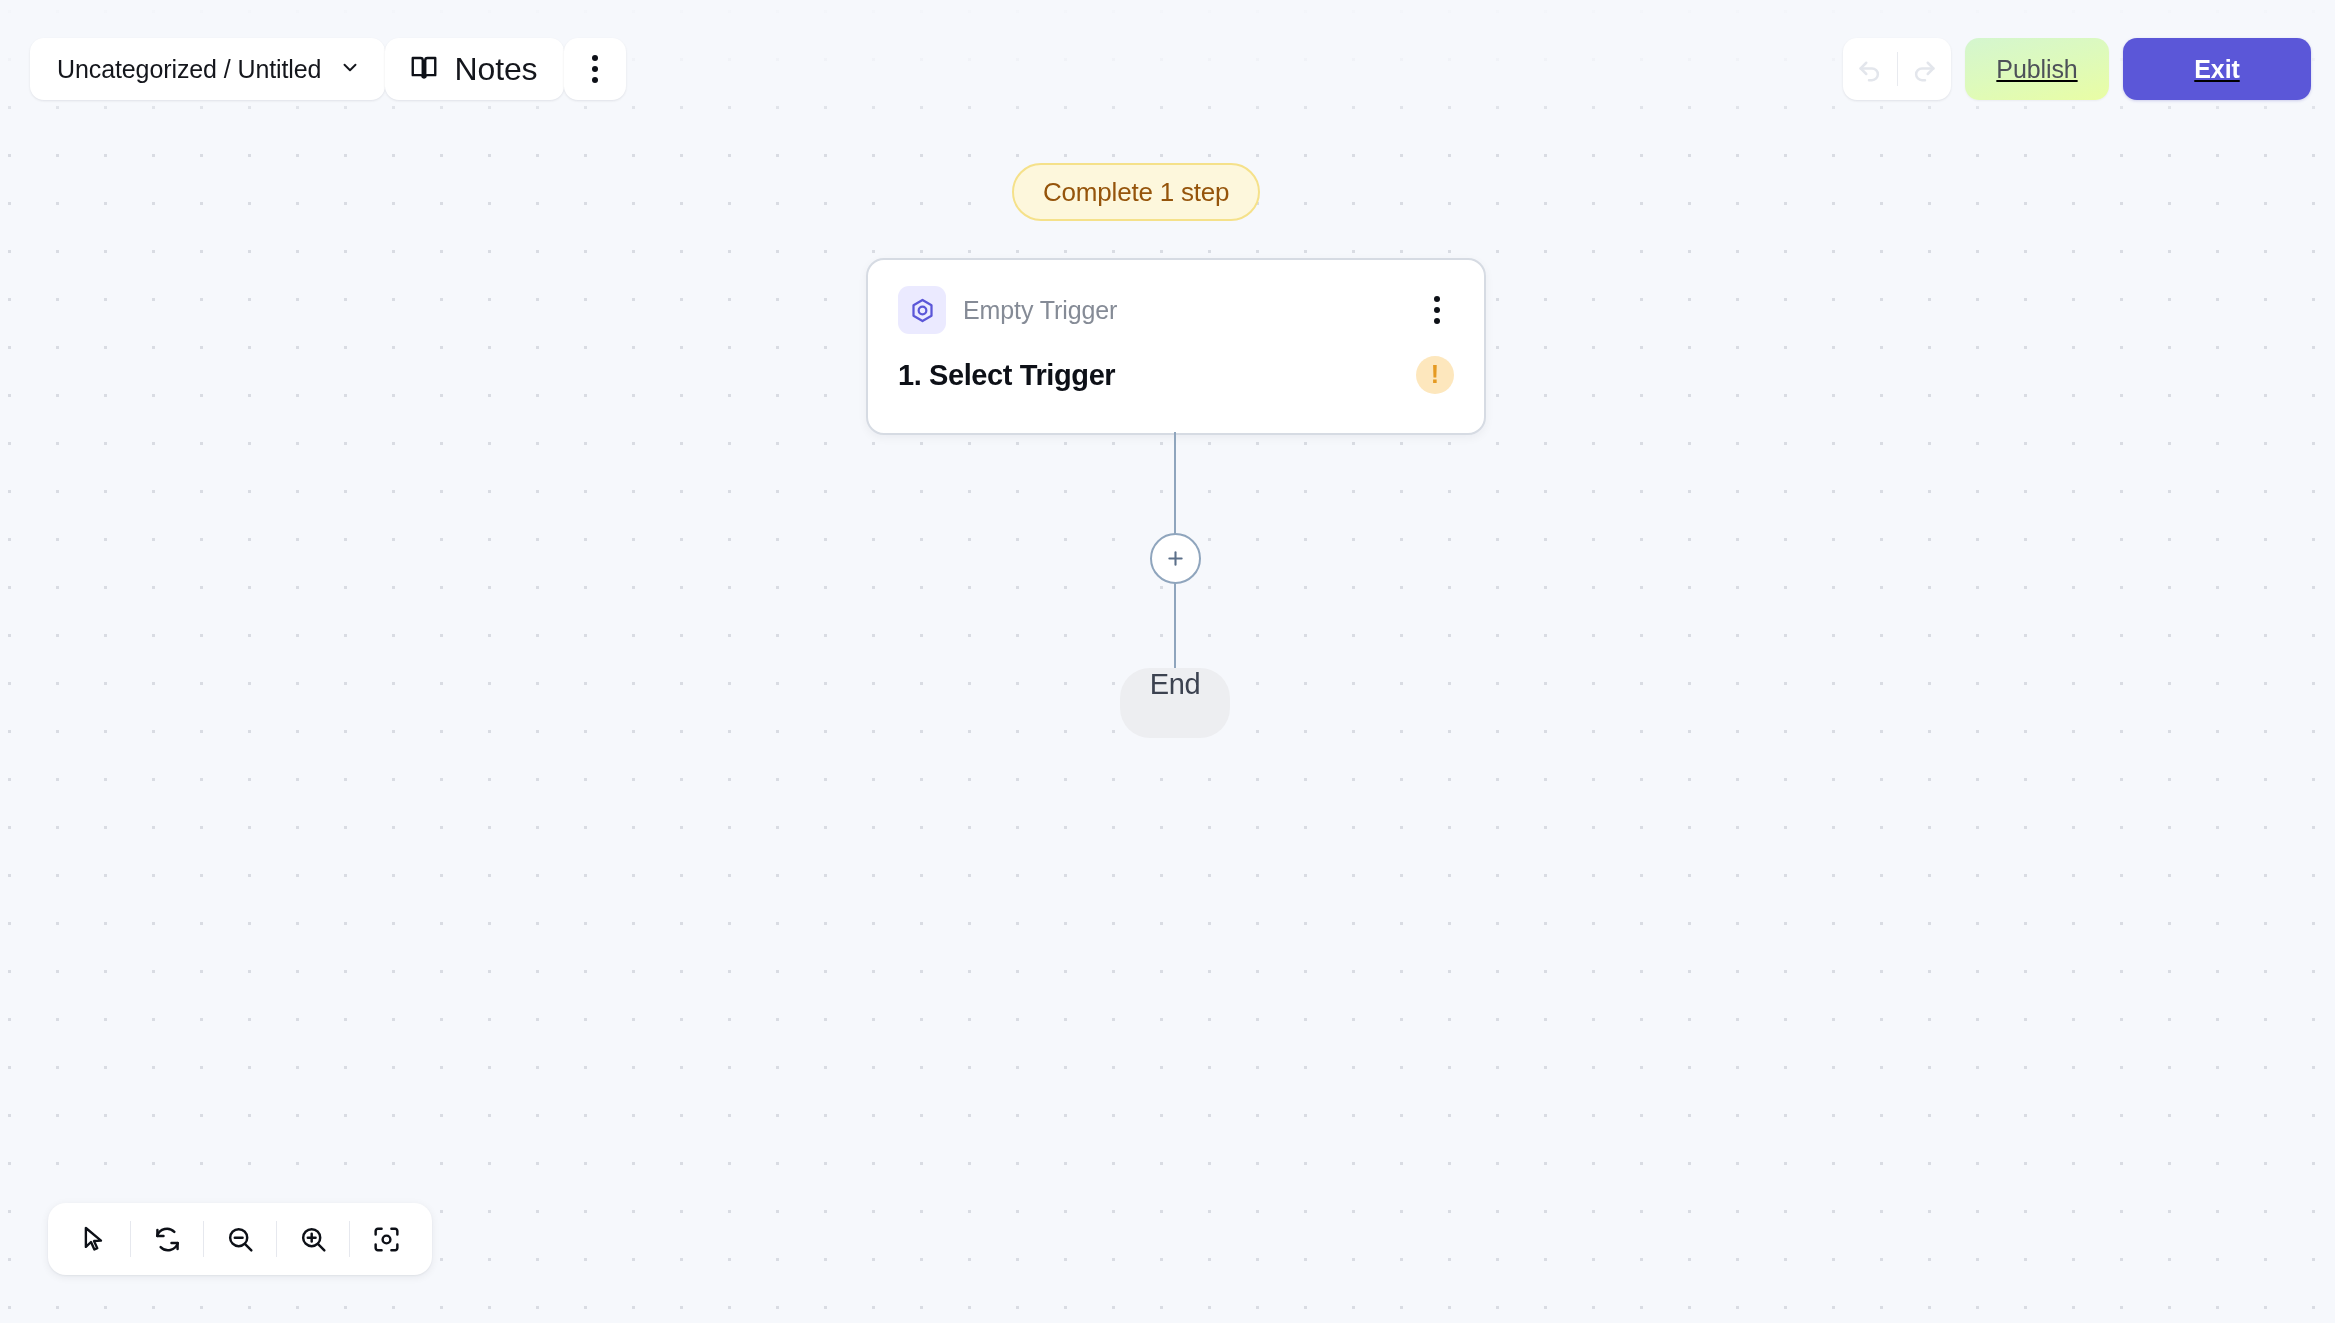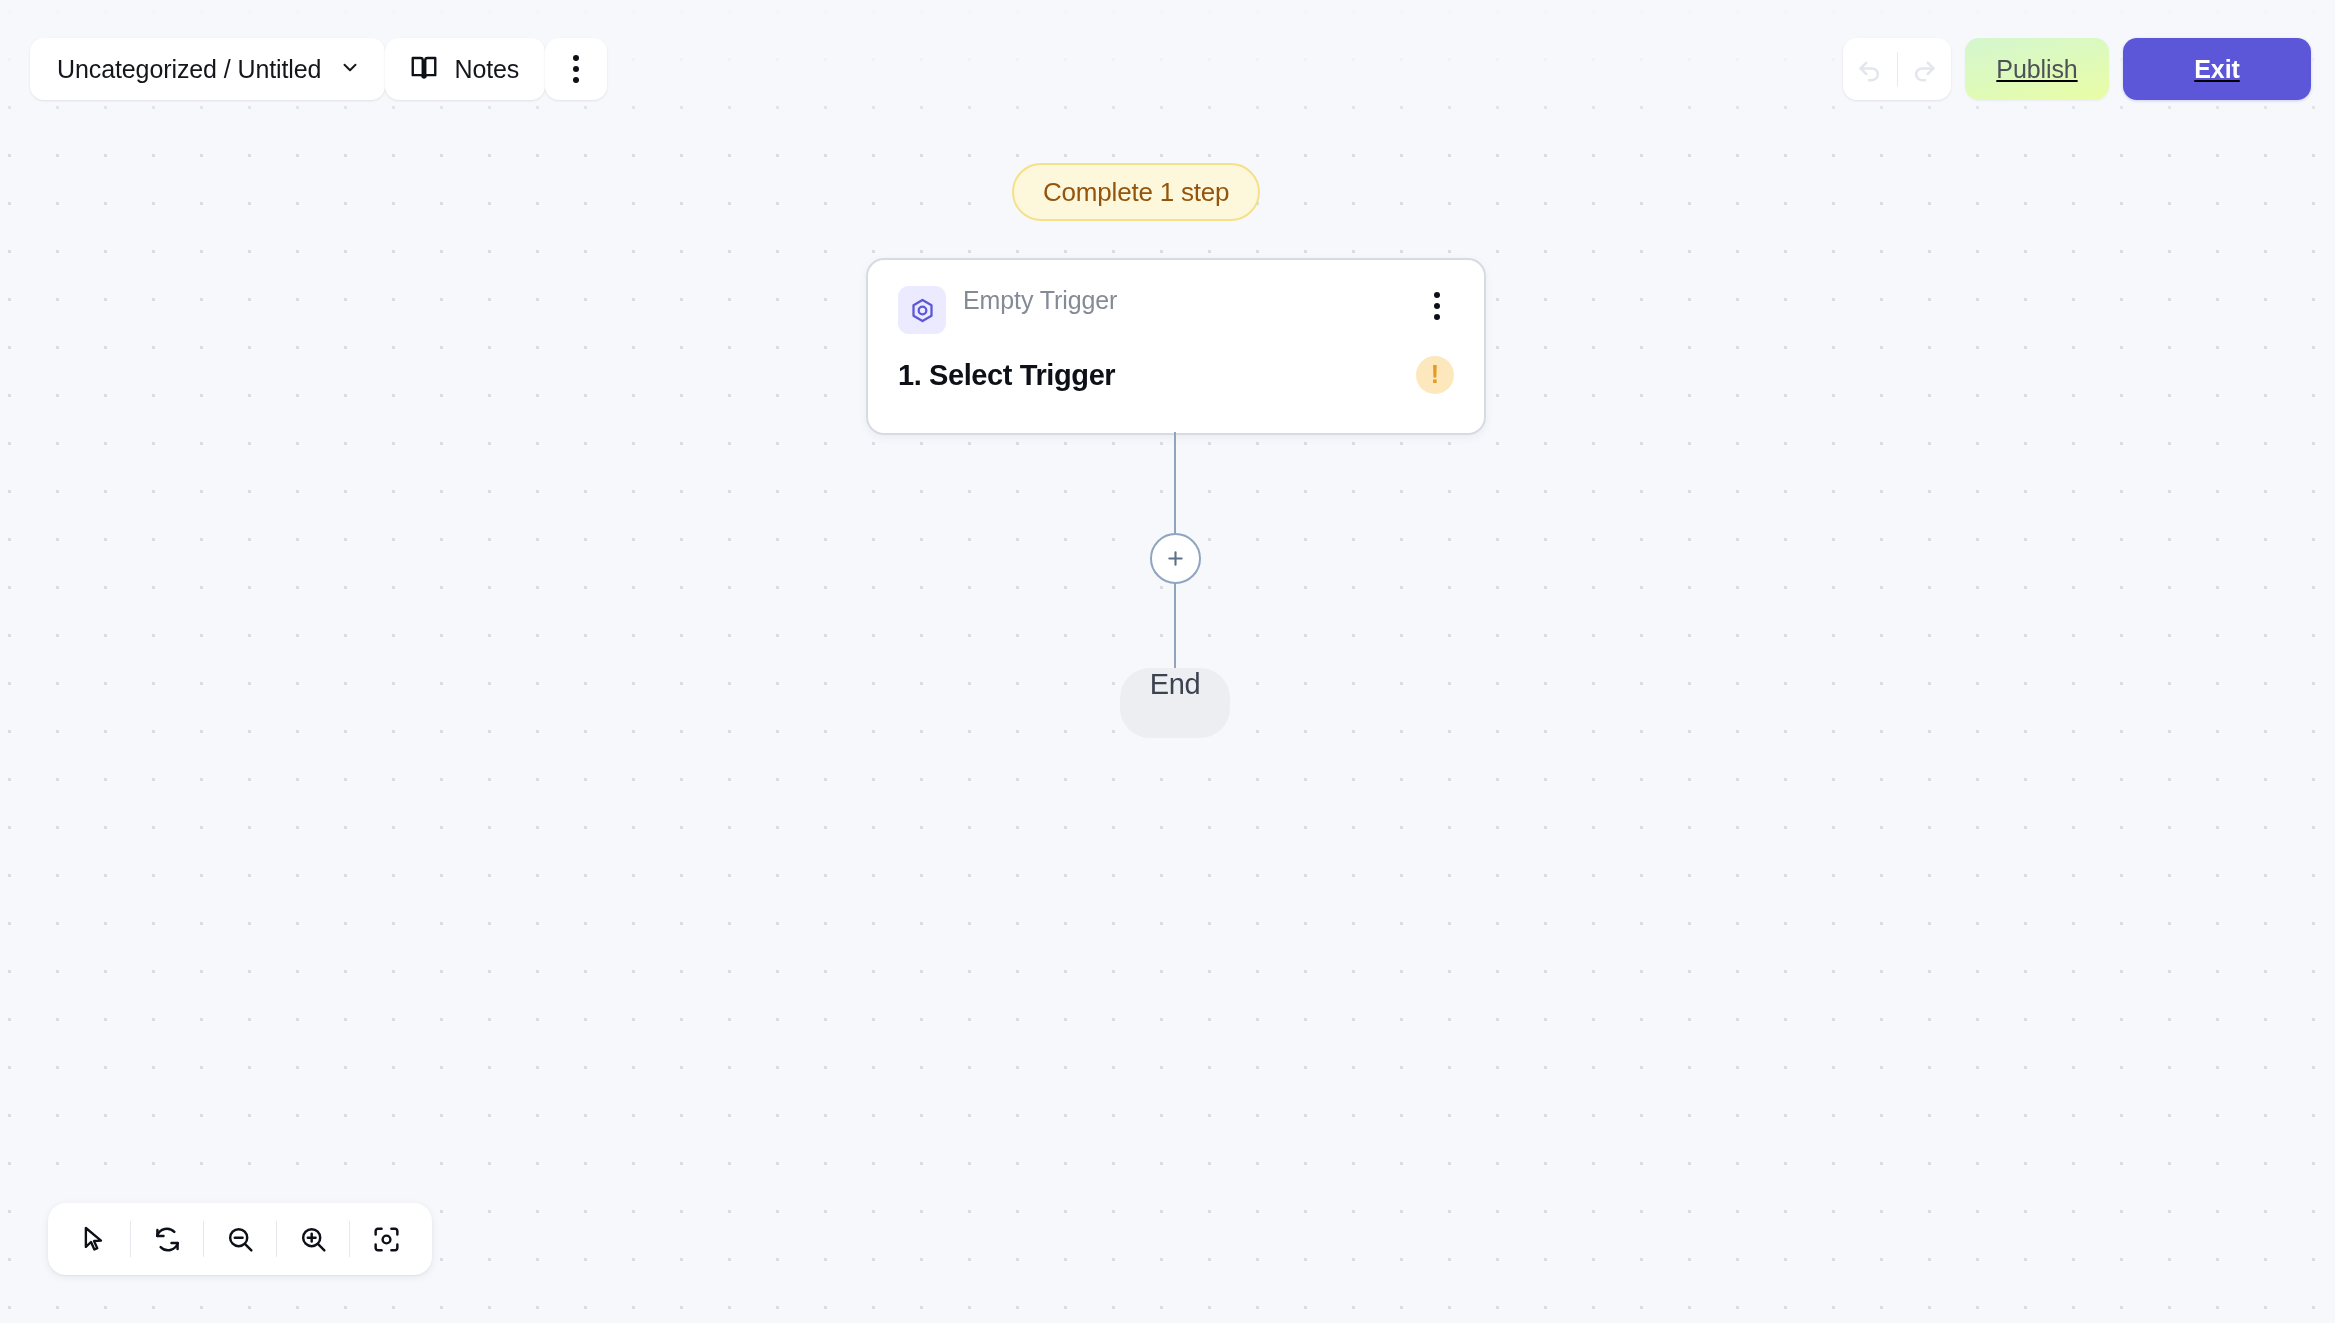--- a/index.html
+++ b/index.html
@@ -76,21 +76,21 @@
     color: #14161c;
     letter-spacing: -0.1px;
     white-space: nowrap;
   }
 
   #notes-pill {
     padding: 0 26px 0 24px;
     gap: 15px;
   }
   #notes-label {
-    font-size: 25px;
+    font-size: 32px;
     color: #14161c;
     letter-spacing: -0.1px;
   }
 
   #more-pill {
     width: 62px;
     justify-content: center;
   }
 
   .dots-v {
@@ -230,20 +230,21 @@
     border-radius: 18px;
     box-shadow: 0 3px 10px rgba(16,24,40,0.05);
     cursor: pointer;
   }
   #trigger-node-header {
     position: absolute;
     left: 30px;
     top: 26px;
     right: 30px;
     display: flex;
+    align-items: center;
   }
   #trigger-icon-box {
     width: 48px;
     height: 48px;
     border-radius: 11px;
     background: #ebeaff;
     display: flex;
     align-items: center;
     justify-content: center;
     flex: 0 0 auto;

